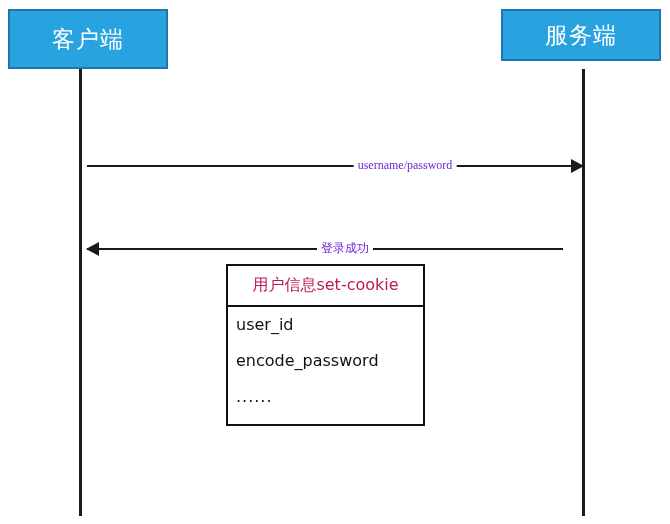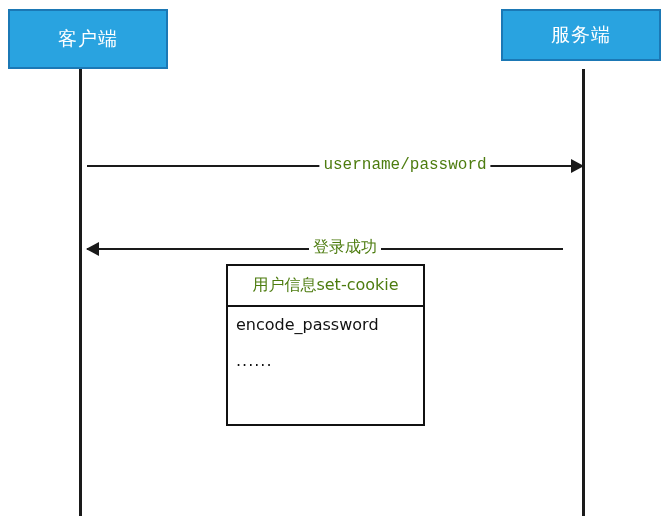--- a/index.html
+++ b/index.html
@@ -21,21 +21,21 @@
   
   .participant {
     position: absolute;
     box-sizing: border-box;
     display: flex;
     align-items: center;
     justify-content: center;
     border-style: solid;
     border-width: 2px;
     color: #ffffff;
-    font-size: 19px;
+    font-size: 23px;
     letter-spacing: 1px;
     font-family: "DejaVu Sans", sans-serif;
   }
   #participant-client {
     left: 8px;
     top: 9px;
     width: 160px;
     height: 60px;
   }
   #participant-server {
@@ -92,24 +92,24 @@
     border-right: 13px solid #1a1a1a;
   }
   .message .msg-label {
     position: absolute;
     top: -1px;
     left: 50%;
     transform: translateX(-50%);
     background: #ffffff;
     padding: 0 4px;
     white-space: nowrap;
-    font-size: 16px;
-    color: #4d7c0f;
+    font-size: 12px;
+    color: #6d28d9;
     line-height: 24px;
-    font-family: Liberation Mono, monospace;
+    font-family: Liberation Serif, serif;
   }
   #message-login-request {
     left: 87px;
     top: 154px;
     width: 496px;
   }
   #message-login-request .msg-label {
     left: 318px;
   }
   #message-login-response {
@@ -134,21 +134,21 @@
     background: #ffffff;
   }
   #note-cookie-header {
     box-sizing: border-box;
     height: 41px;
     border-bottom: 2px solid #111111;
     display: flex;
     align-items: center;
     justify-content: center;
     font-size: 16px;
-    color: #4d7c0f;
+    color: #be185d;
     font-family: "DejaVu Sans", sans-serif;
   }
   #note-cookie-body {
     box-sizing: border-box;
     padding: 9px 0 0 8px;
   }
   .note-row {
     font-size: 16px;
     color: #111111;
     line-height: 18px;
@@ -185,18 +185,19 @@
 
   <div class="message to-left" id="message-login-response">
     <div class="msg-line" style="background: rgb(26, 26, 26);"></div>
     <div class="msg-head" style="border-right-color: rgb(26, 26, 26);"></div>
     <div class="msg-label">登录成功</div>
   </div>
 
   <div id="note-cookie" style="border-color: rgb(17, 17, 17); background: rgb(255, 255, 255);">
     <div id="note-cookie-header" style="border-bottom-color: rgb(17, 17, 17);">用户信息set-cookie</div>
     <div id="note-cookie-body">
+      <div class="note-row">user_id</div>
       <div class="note-row">encode_password</div>
       <div class="note-row">......</div>
     </div>
   </div>
 
 </div>
 
 </body></html>

